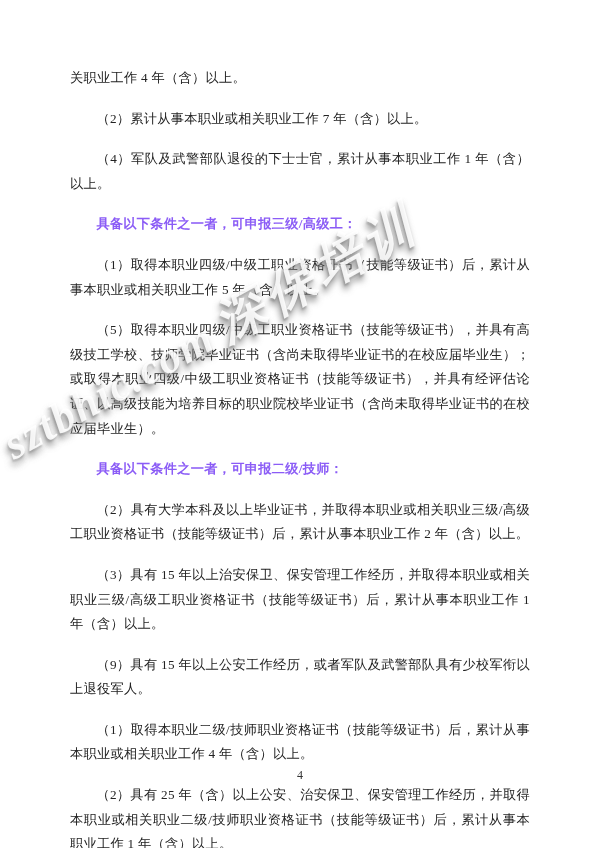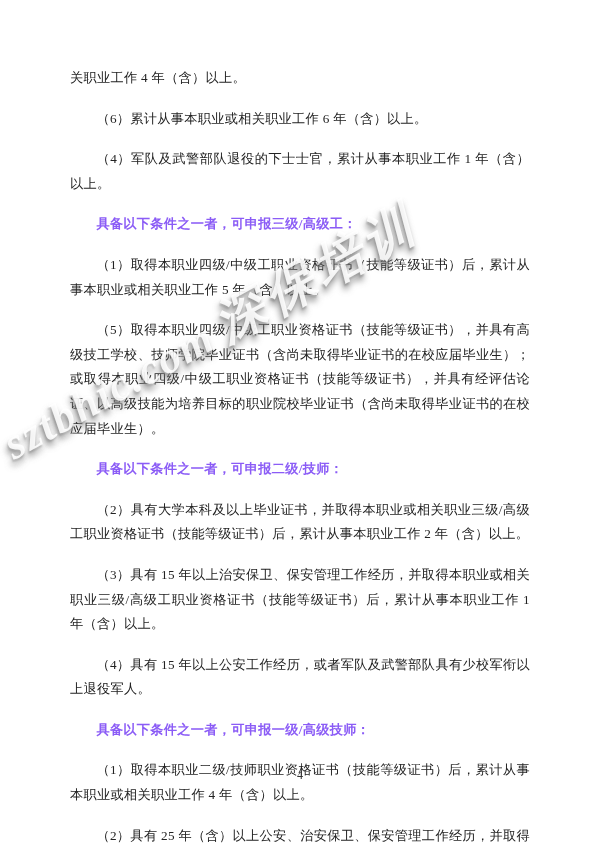--- a/index.html
+++ b/index.html
@@ -75,29 +75,28 @@
 
 <div class="page">
 
   <div class="watermark">
     <span class="wm-url">sztbhic.com</span><span class="wm-cjk">深保培训</span>
   </div>
 
   <div class="text-block">
 
   <p class="para no-indent">关职业工作 4 年（含）以上。</p>
-      <p class="para">（6）累计从事本职业或相关职业工作 6 年（含）以上。</p>
+      <p class="para">（2）累计从事本职业或相关职业工作 7 年（含）以上。</p>
       <p class="para">（4）军队及武警部队退役的下士士官，累计从事本职业工作 1 年（含）以上。</p>
       <p class="para bold">具备以下条件之一者，可申报三级/高级工：</p>
       <p class="para">（1）取得本职业四级/中级工职业资格证书（技能等级证书）后，累计从事本职业或相关职业工作 5 年（含）以上。</p>
       <p class="para">（5）取得本职业四级/中级工职业资格证书（技能等级证书），并具有高级技工学校、技师学院毕业证书（含尚未取得毕业证书的在校应届毕业生）；或取得本职业四级/中级工职业资格证书（技能等级证书），并具有经评估论证、以高级技能为培养目标的职业院校毕业证书（含尚未取得毕业证书的在校应届毕业生）。</p>
       <p class="para bold">具备以下条件之一者，可申报二级/技师：</p>
       <p class="para">（2）具有大学本科及以上毕业证书，并取得本职业或相关职业三级/高级工职业资格证书（技能等级证书）后，累计从事本职业工作 2 年（含）以上。</p>
       <p class="para">（3）具有 15 年以上治安保卫、保安管理工作经历，并取得本职业或相关职业三级/高级工职业资格证书（技能等级证书）后，累计从事本职业工作 1 年（含）以上。</p>
-      <p class="para">（4）具有 15 年以上公安工作经历，或者军队及武警部队具有少校军衔以上退役军人。</p>
-      <p class="para bold">具备以下条件之一者，可申报一级/高级技师：</p>
+      <p class="para">（9）具有 15 年以上公安工作经历，或者军队及武警部队具有少校军衔以上退役军人。</p>
       <p class="para">（1）取得本职业二级/技师职业资格证书（技能等级证书）后，累计从事本职业或相关职业工作 4 年（含）以上。</p>
       <p class="para">（2）具有 25 年（含）以上公安、治安保卫、保安管理工作经历，并取得本职业或相关职业二级/技师职业资格证书（技能等级证书）后，累计从事本职业工作 1 年（含）以上。</p>
     </div>
 
   <div class="page-number">4</div>
 
 </div>
 
 </body></html>

